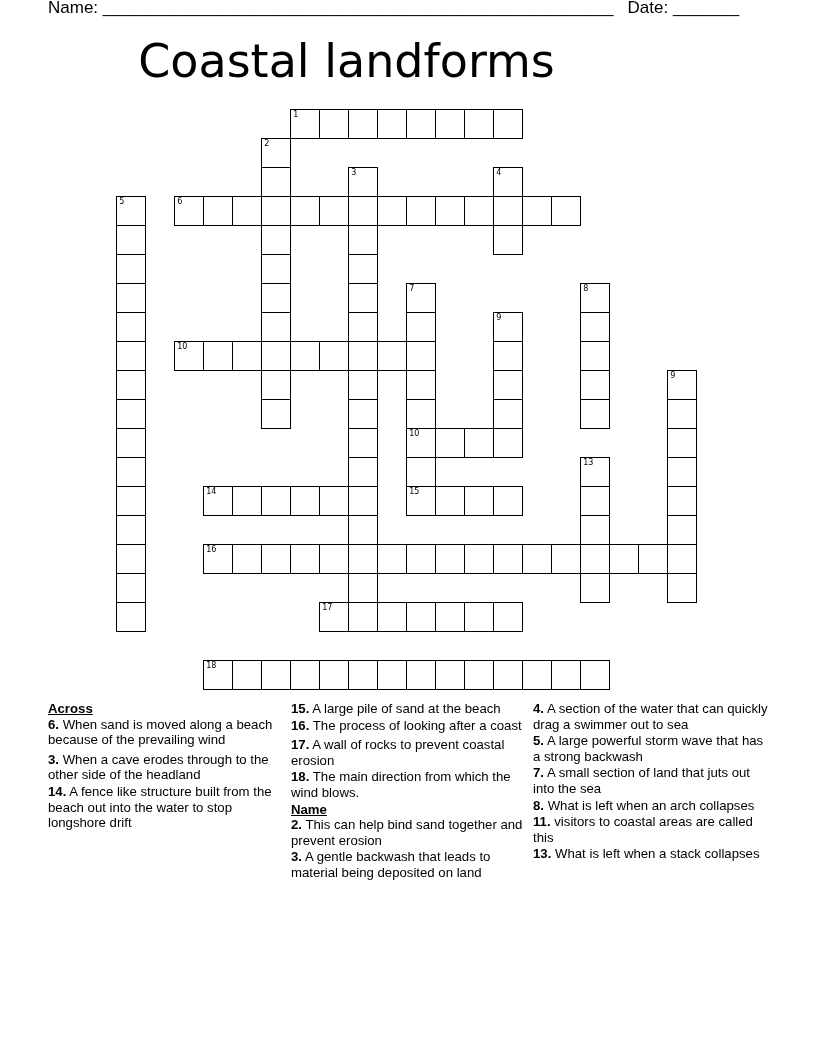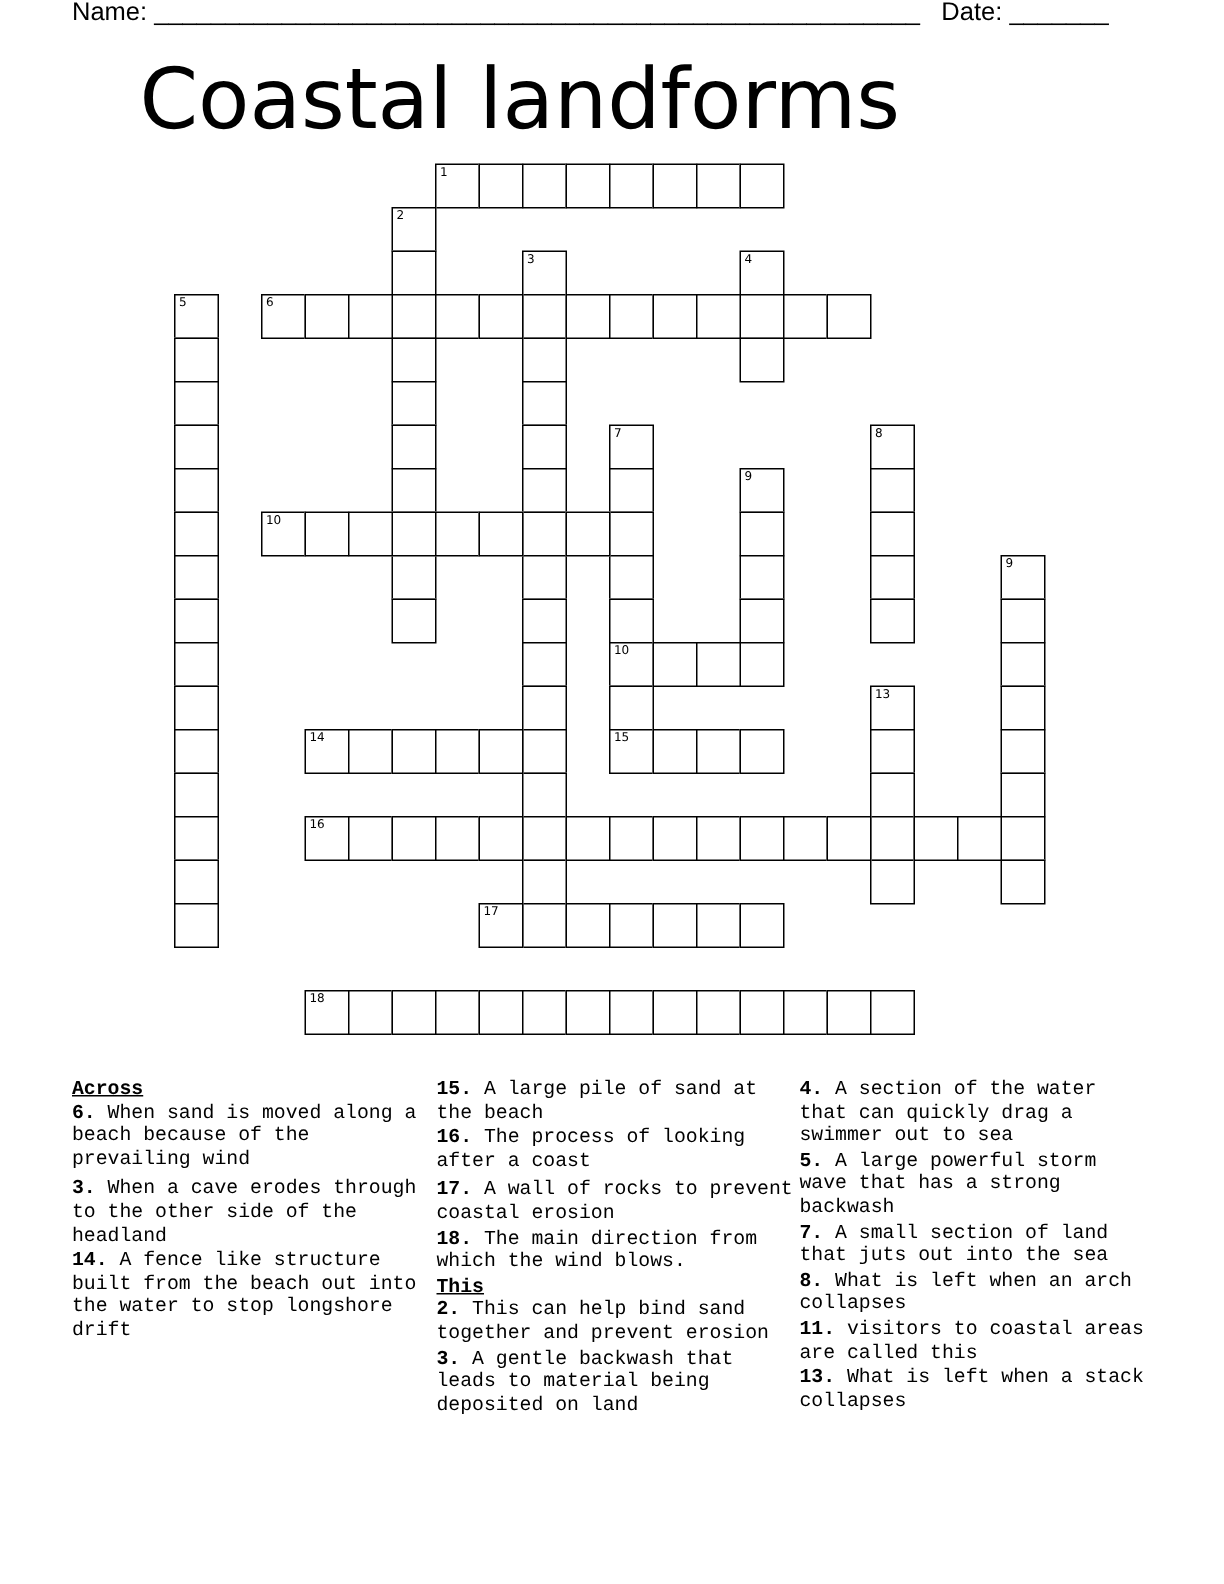--- a/index.html
+++ b/index.html
@@ -1,22 +1,22 @@
 <!DOCTYPE html>
 <html><head>
 <meta charset="utf-8">
 <style>
   html, body { margin:0; padding:0; background:#fff; }
   body { width:816px; height:1056px; position:relative; overflow:hidden; color:#000; }
   .namebar { position:absolute; top:-2px; left:48px; font-family:"Liberation Sans", sans-serif; font-size:17px; white-space:pre; }
-  .title { position:absolute; top:34px; left:0; width:693px; text-align:center; font-family:"DejaVu Sans", sans-serif; font-size:56px; font-weight:normal; letter-spacing:0px; }
+  .title { position:absolute; top:34px; left:0; width:693px; text-align:center; font-family:"DejaVu Sans", sans-serif; font-size:46px; font-weight:normal; letter-spacing:0px; }
   #grid { position:absolute; left:117px; top:110px; width:600px; height:590px; }
   .cell { position:absolute; width:29px; height:29px; box-sizing:border-box; border:1.5px solid #000; background:#fff; margin-left:-0.75px; margin-top:-0.75px; width:30px; height:30px; }
   .cell .num { position:absolute; top:0px; left:2px; font-family:"DejaVu Sans", sans-serif; font-size:8px; line-height:9px; }
-  .clues { position:absolute; font-family:Liberation Mono, monospace; font-size:13.2px; line-height:15.6px;margin-top:17px; }
+  .clues { position:absolute; font-family:Liberation Sans, sans-serif; font-size:13.2px; line-height:15.6px; }
   .clues .hd { text-decoration:underline; font-weight:bold; }
   .clues .clue { margin-bottom:1px; }
   .clues .clue b { font-weight:bold; }
   .gap { height:3px; }
 </style>
 </head>
 <body>
 
 <div class="namebar"><span>Name:</span> <span>______________________________________________________</span>   <span>Date:</span> <span>_______</span></div>
 
@@ -212,21 +212,21 @@
   <div class="clue"><b>3.</b><span> When a cave erodes through to the other side of the headland</span></div>
   <div class="clue"><b>14.</b><span> A fence like structure built from the beach out into the water to stop longshore drift</span></div>
 </div>
 
 <div class="clues" style="left:291px; top:701px; width:240px;">
   <div class="clue"><b>15.</b><span> A large pile of sand at the beach</span></div>
   <div class="clue"><b>16.</b><span> The process of looking after a coast</span></div>
   <div class="gap"></div>
   <div class="clue"><b>17.</b><span> A wall of rocks to prevent coastal erosion</span></div>
   <div class="clue"><b>18.</b><span> The main direction from which the wind blows.</span></div>
-  <div class="hd">This</div>
+  <div class="hd">Name</div>
   <div class="clue"><b>2.</b><span> This can help bind sand together and prevent erosion</span></div>
   <div class="clue"><b>3.</b><span> A gentle backwash that leads to material being deposited on land</span></div>
 </div>
 
 <div class="clues" style="left:533px; top:701px; width:236px;">
   <div class="clue"><b>4.</b><span> A section of the water that can quickly drag a swimmer out to sea</span></div>
   <div class="clue"><b>5.</b><span> A large powerful storm wave that has a strong backwash</span></div>
   <div class="clue"><b>7.</b><span> A small section of land that juts out into the sea</span></div>
   <div class="clue"><b>8.</b><span> What is left when an arch collapses</span></div>
   <div class="clue"><b>11.</b><span> visitors to coastal areas are called this</span></div>

